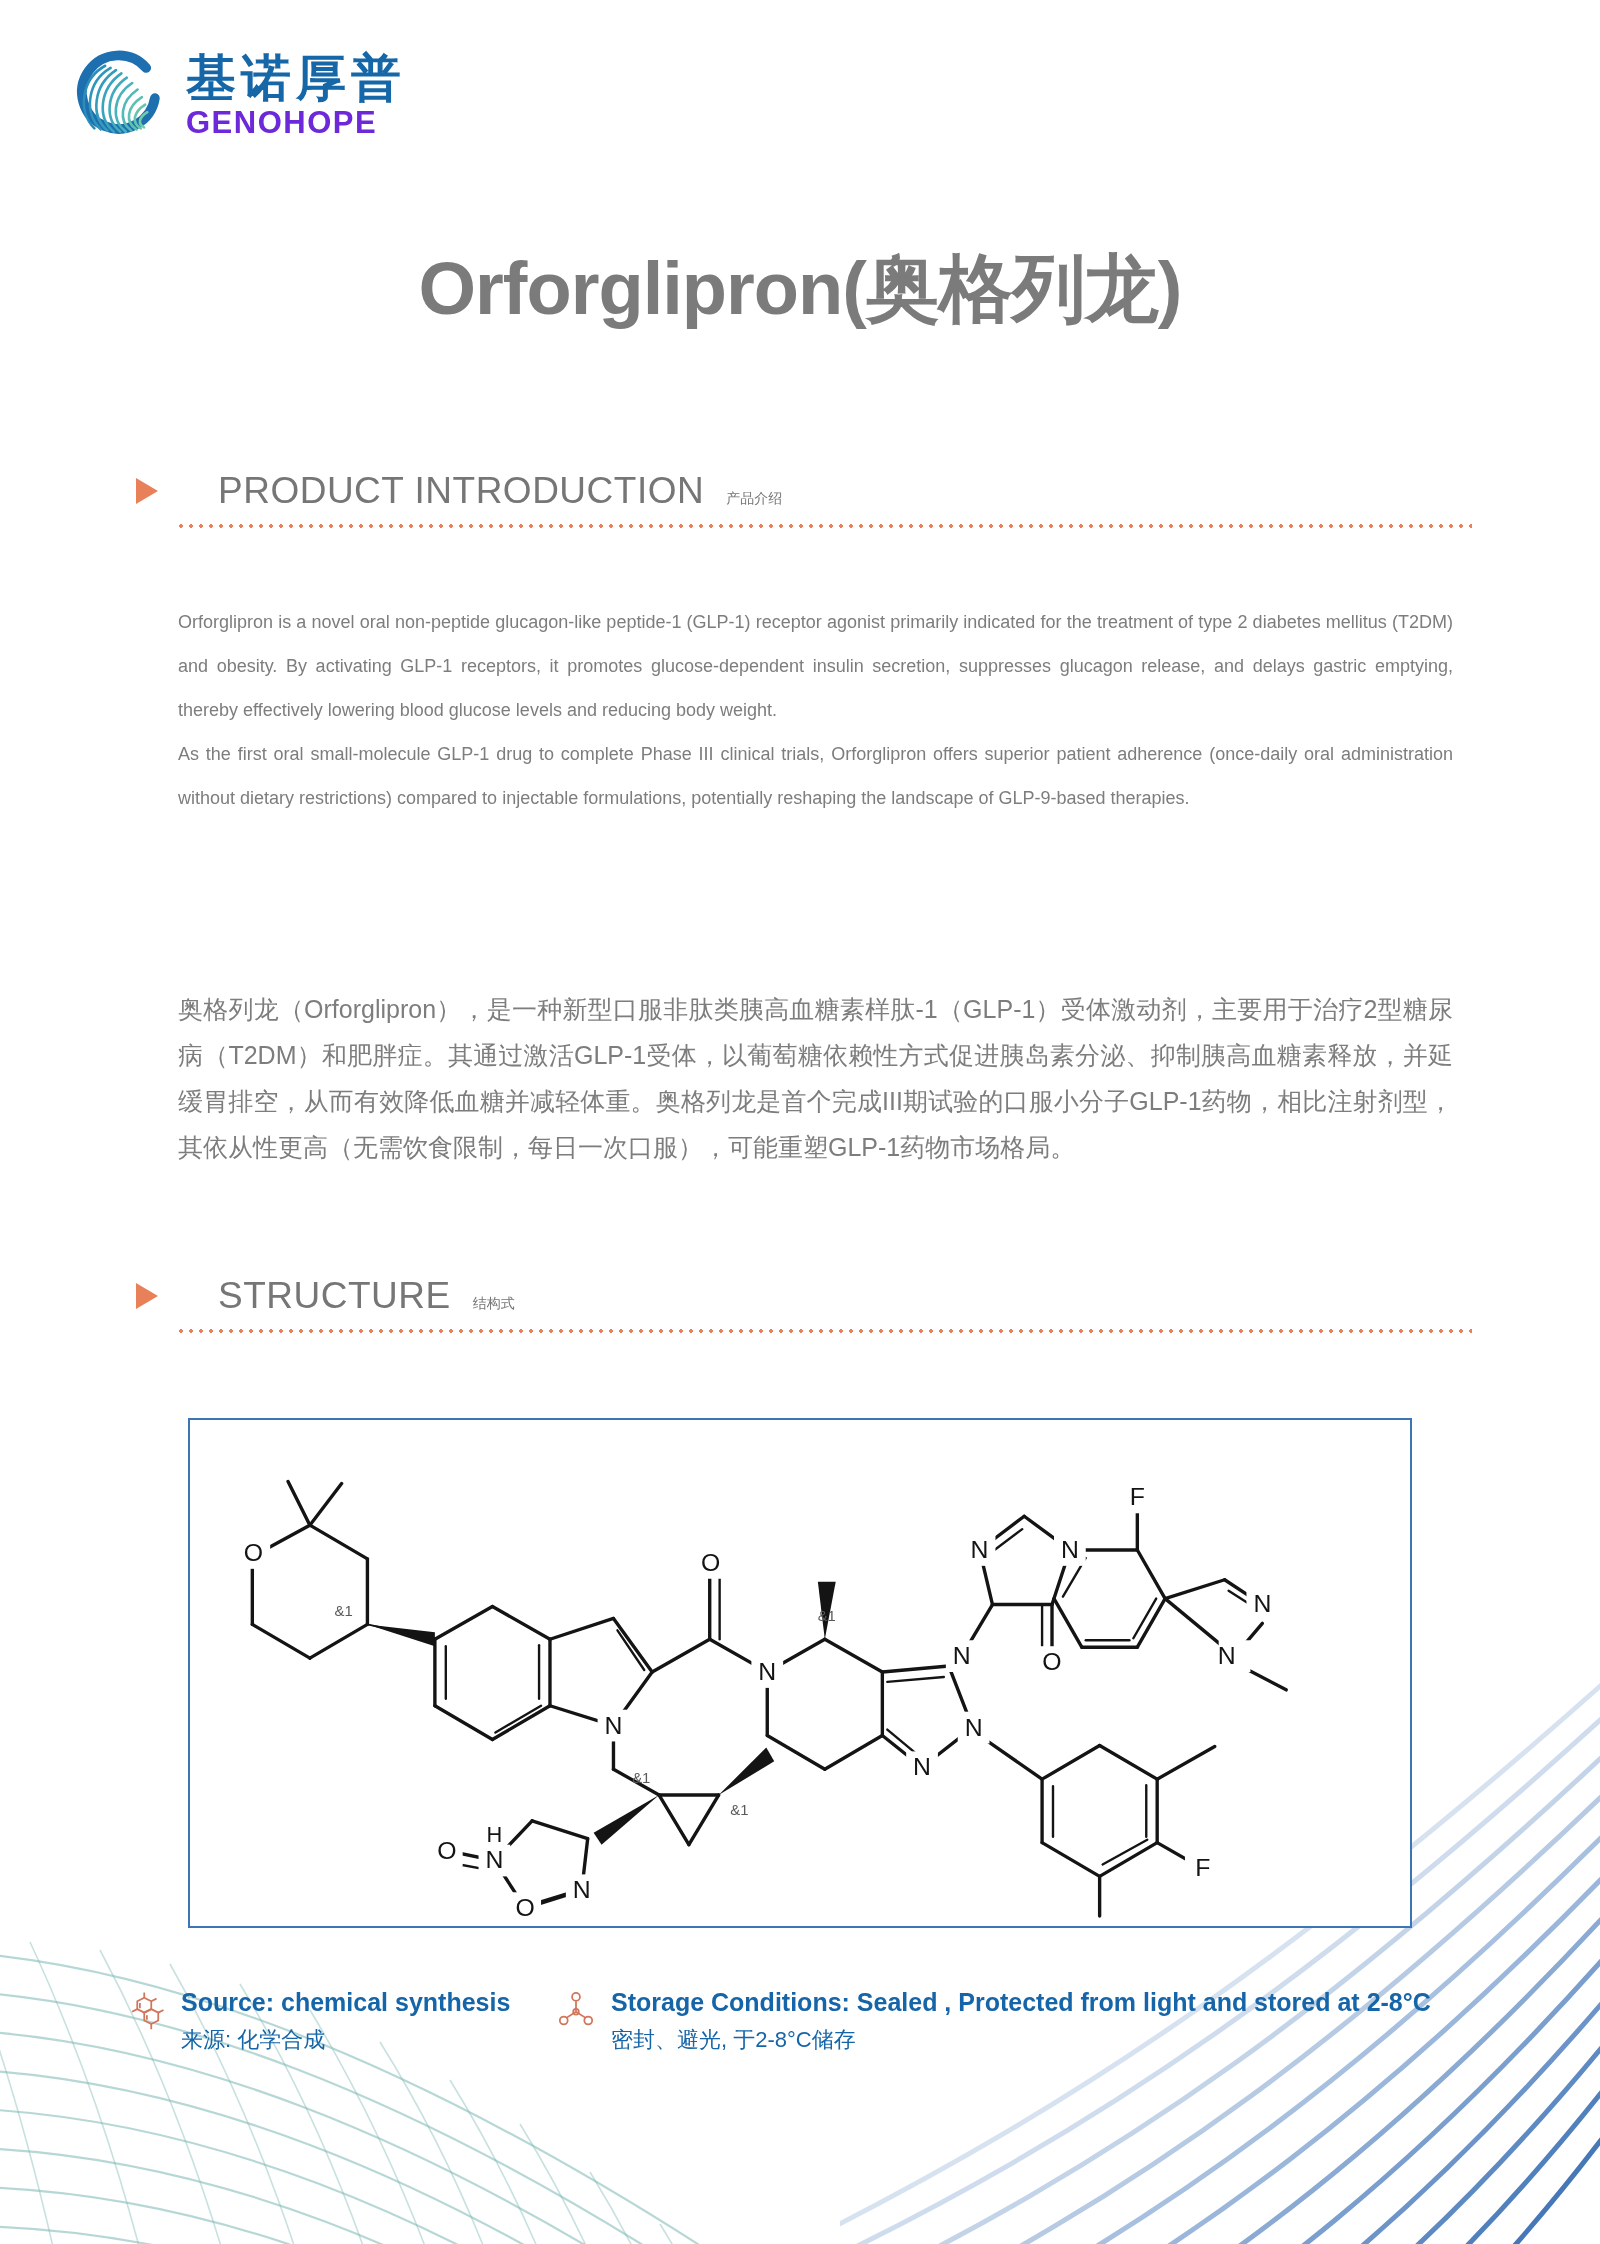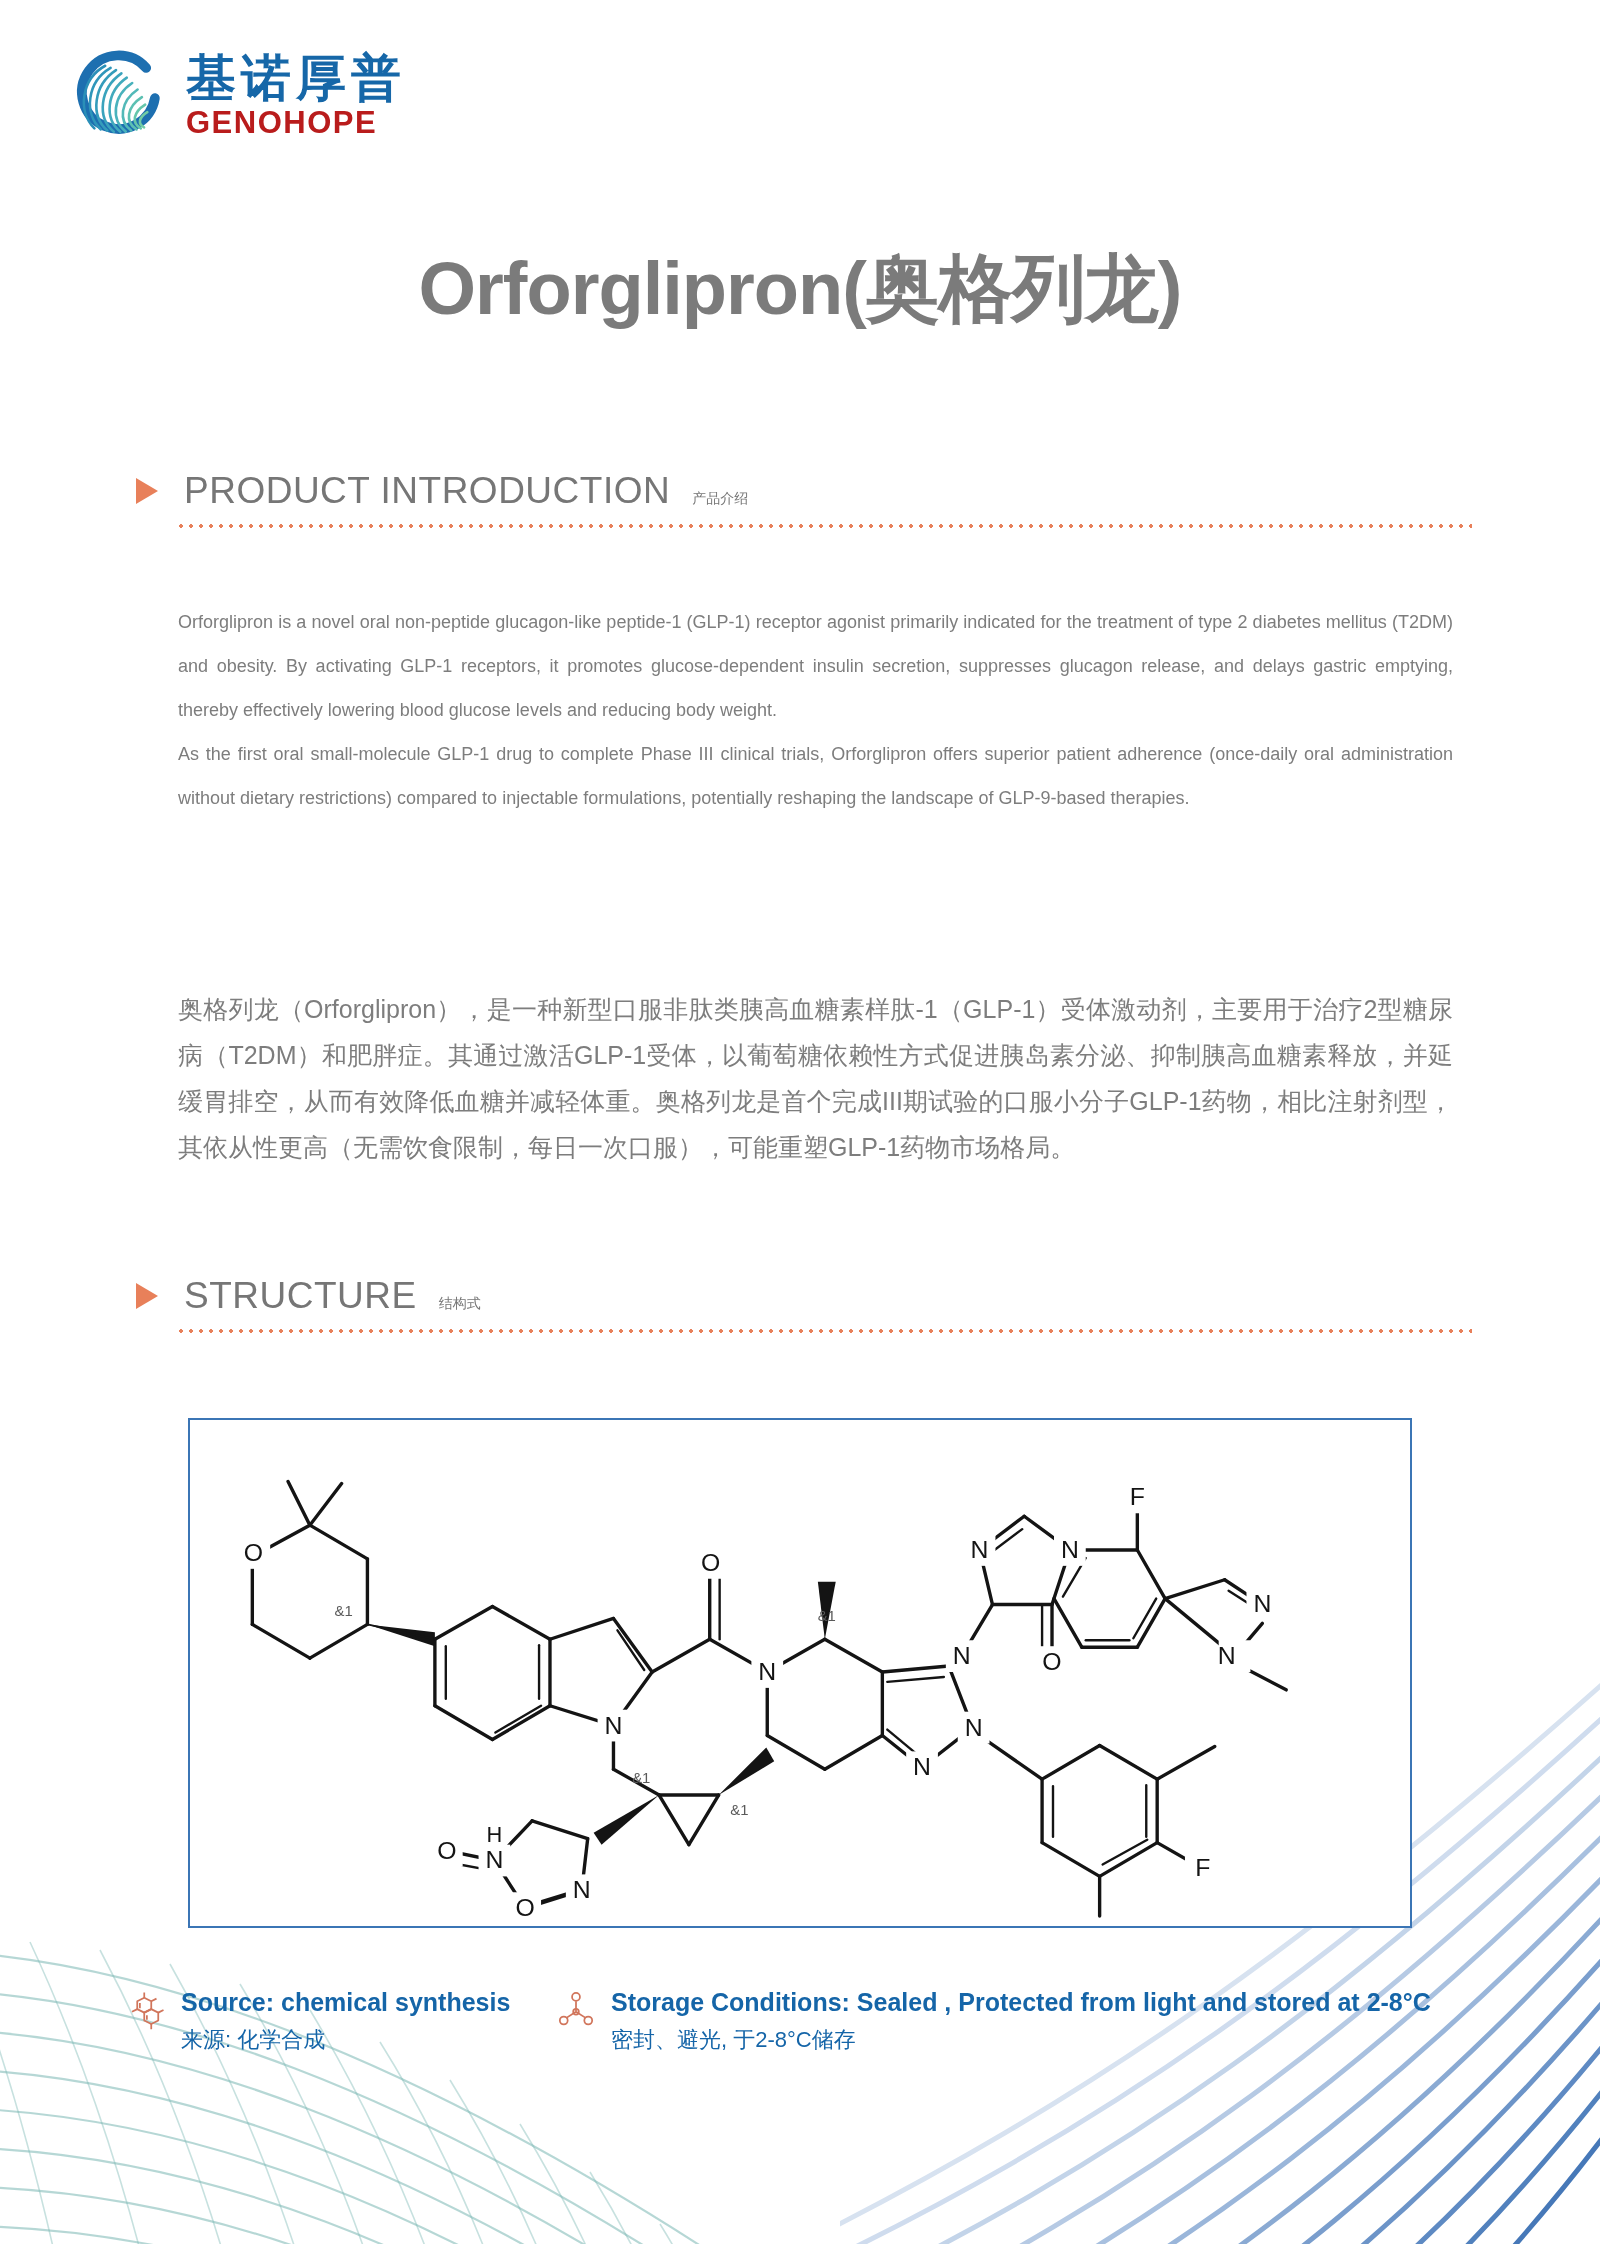--- a/index.html
+++ b/index.html
@@ -59,21 +59,21 @@
   .logo-cn {
     font-size: 50px;
     font-weight: bold;
     color: #1667a8;
     letter-spacing: 5px;
     line-height: 1.05;
   }
   .logo-en {
     font-size: 31px;
     font-weight: bold;
-    color: #b91c1c;
+    color: #6d28d9;
     letter-spacing: 1.5px;
     line-height: 1.1;
     margin-top: 2px;
   }
 
   
   .doc-title {
     position: absolute;
     left: 0;
     right: 0;
@@ -106,20 +106,21 @@
     border-top: 13px solid transparent;
     border-bottom: 13px solid transparent;
     align-self: center;
     flex: 0 0 auto;
     margin-right: 4px;
   }
   .sec-en {
     font-size: 37px;
     color: #767676;
     letter-spacing: 0.5px;
+    margin-left: 34px;
   }
   .sec-cn {
     font-size: 14px;
     color: #767676;
   }
   .dotline {
     margin-top: 12px;
     margin-left: 48px;
     height: 4px;
     background-image: radial-gradient(circle, #e8805a 0 1.6px, transparent 1.9px);

